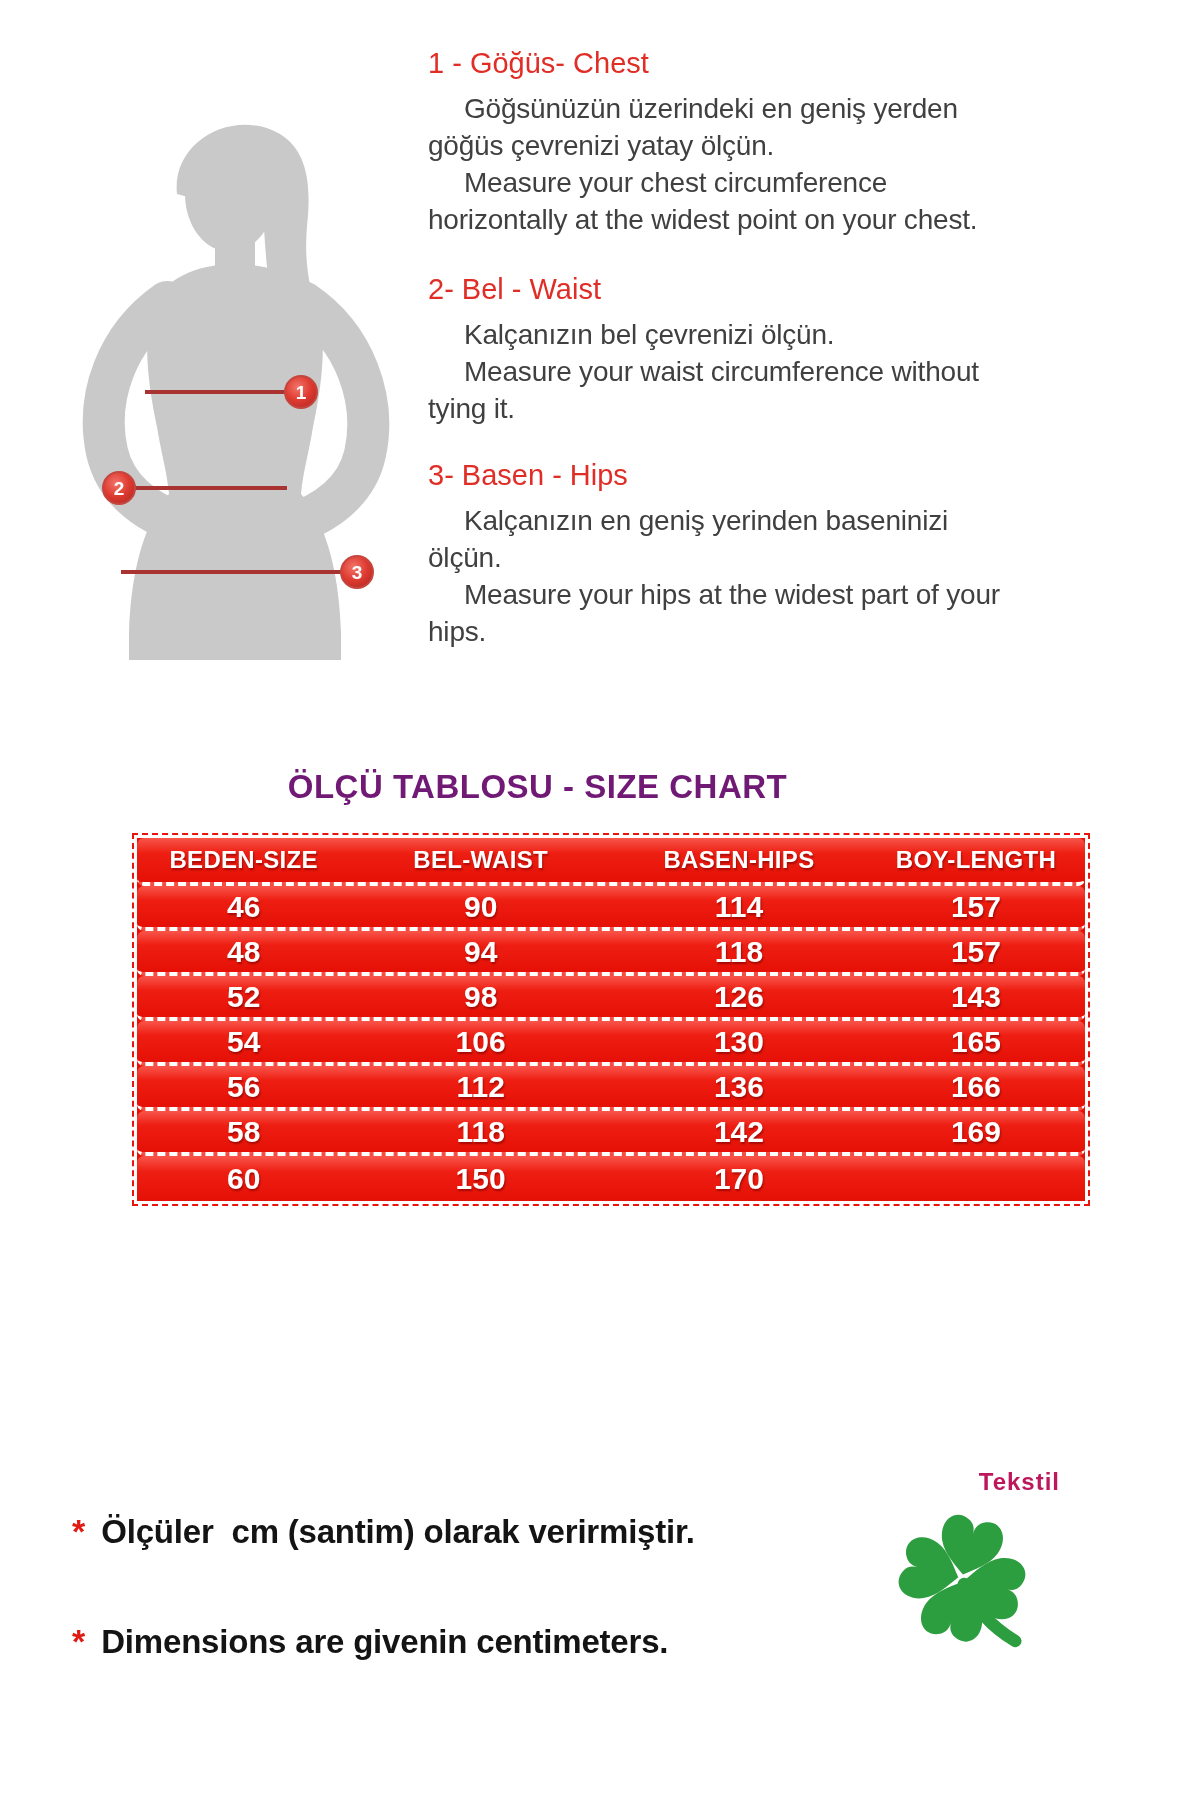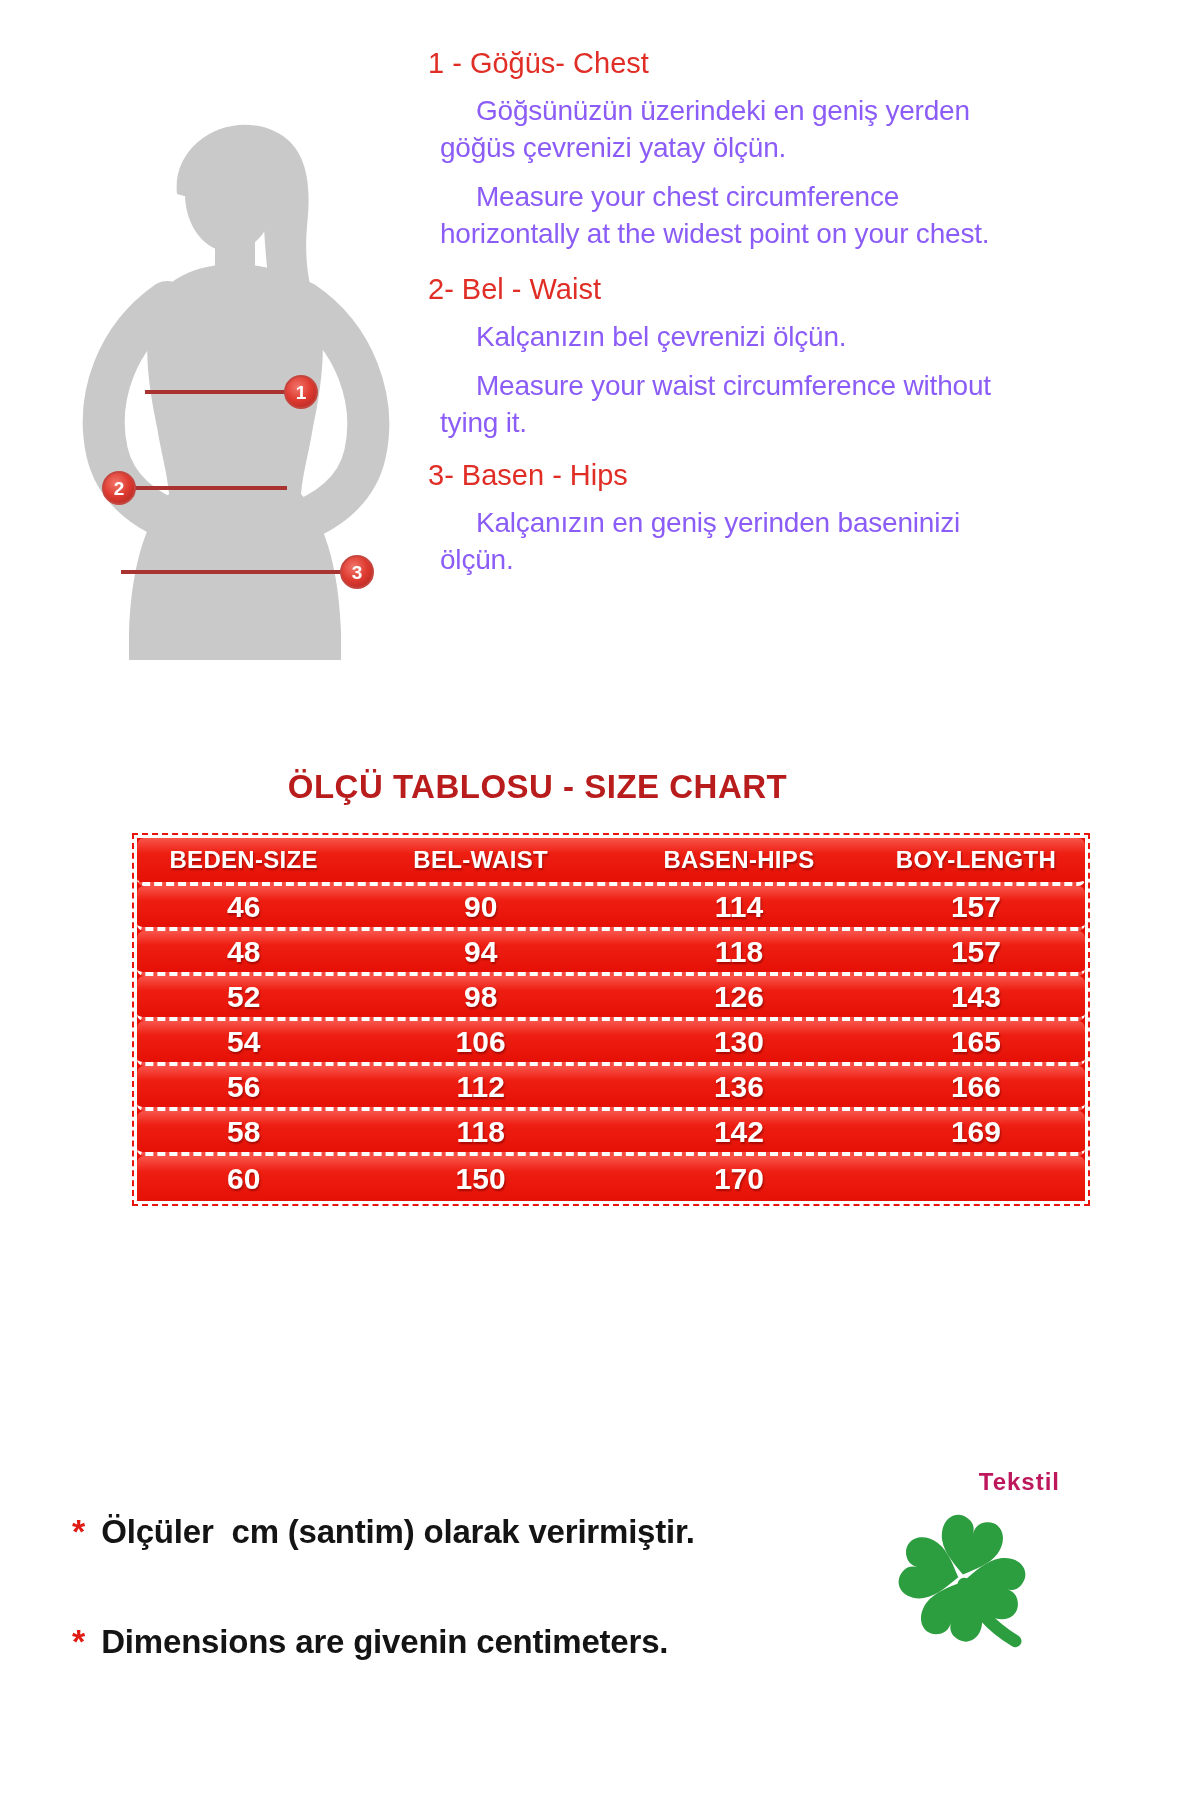--- a/index.html
+++ b/index.html
@@ -8,28 +8,28 @@
     font-family:"Liberation Sans",sans-serif;overflow:hidden;
   }
   .abs{position:absolute;}
 
   
   .guide-section{position:absolute;left:428px;width:578px;}
   .guide-heading{
     color:#e02d26;font-size:29px;font-weight:400;margin:0 0 10px 0;line-height:34px;
   }
   .guide-p{
-    margin:12px;font-size:28px;line-height:37px;color:#8b5cf6;
+    margin:0;font-size:28px;line-height:37px;color:#404040;
     text-indent:36px;letter-spacing:-0.2px;
   }
 
   
   .chart-title{
     position:absolute;top:768px;left:0;width:1075px;text-align:center;
-    color:#b91c1c;font-size:33px;font-weight:bold;letter-spacing:0.5px;
+    color:#701a75;font-size:33px;font-weight:bold;letter-spacing:0.5px;
   }
   .size-table{
     position:absolute;left:132px;top:833px;width:958px;
     border:2px dashed #e8150e;background:#fff;padding:3px;box-sizing:border-box;
   }
   .size-table-inner{background:#e51006;}
   .trow{
     display:grid;grid-template-columns:22.5% 27.5% 27% 23%;
     align-items:center;height:45px;box-sizing:border-box;
     background:linear-gradient(180deg,#f8554b 0%,#ee1e12 35%,#e51006 100%);
@@ -113,20 +113,21 @@
 
 <section class="guide-section" style="top:272px;">
   <h2 class="guide-heading">2- Bel - Waist</h2>
   <p class="guide-p">Kalçanızın bel çevrenizi ölçün.</p>
   <p class="guide-p">Measure your waist circumference without tying it.</p>
 </section>
 
 <section class="guide-section" style="top:458px;">
   <h2 class="guide-heading">3- Basen - Hips</h2>
   <p class="guide-p">Kalçanızın en geniş yerinden baseninizi ölçün.</p>
+  <p class="guide-p">Measure your hips at the widest part of your hips.</p>
 </section>
 
 <div class="chart-title">ÖLÇÜ TABLOSU - SIZE CHART</div>
 
 <div class="size-table">
   <div class="size-table-inner">
     <div class="trow theader">
       <div class="tcell">BEDEN-SIZE</div>
       <div class="tcell">BEL-WAIST</div>
       <div class="tcell">BASEN-HIPS</div>

